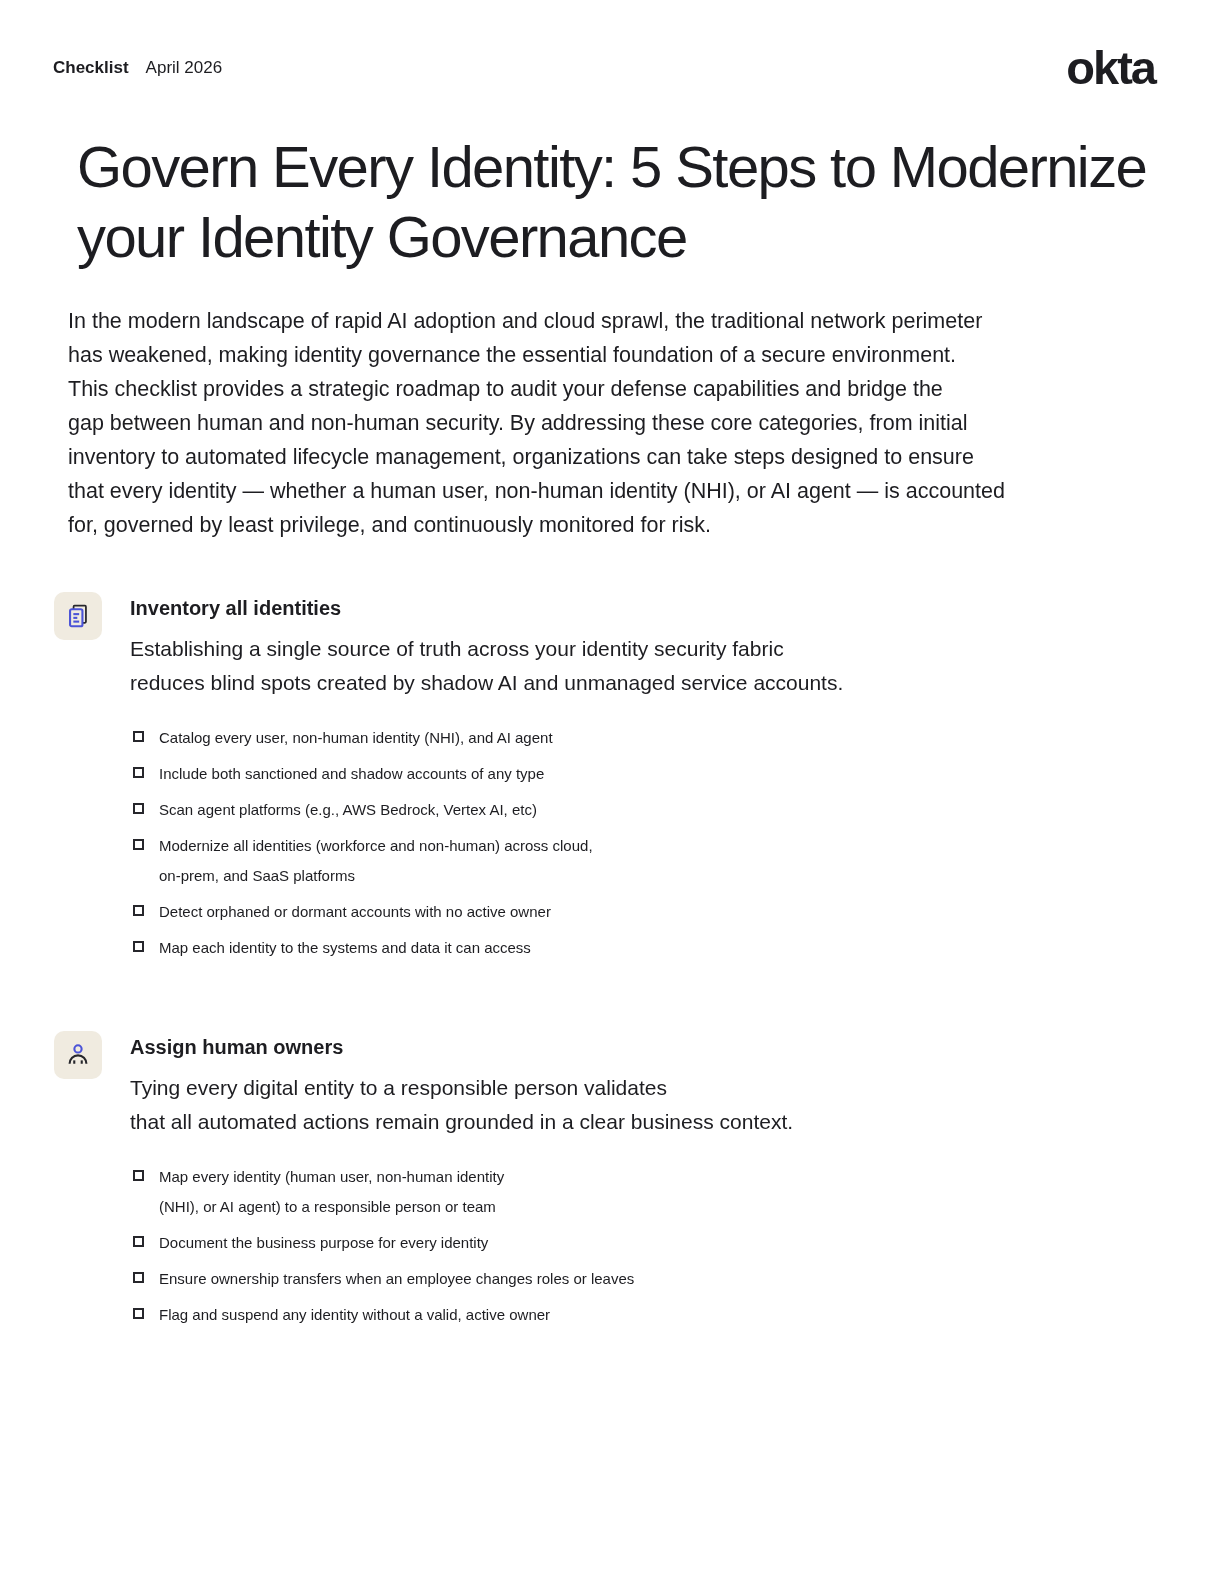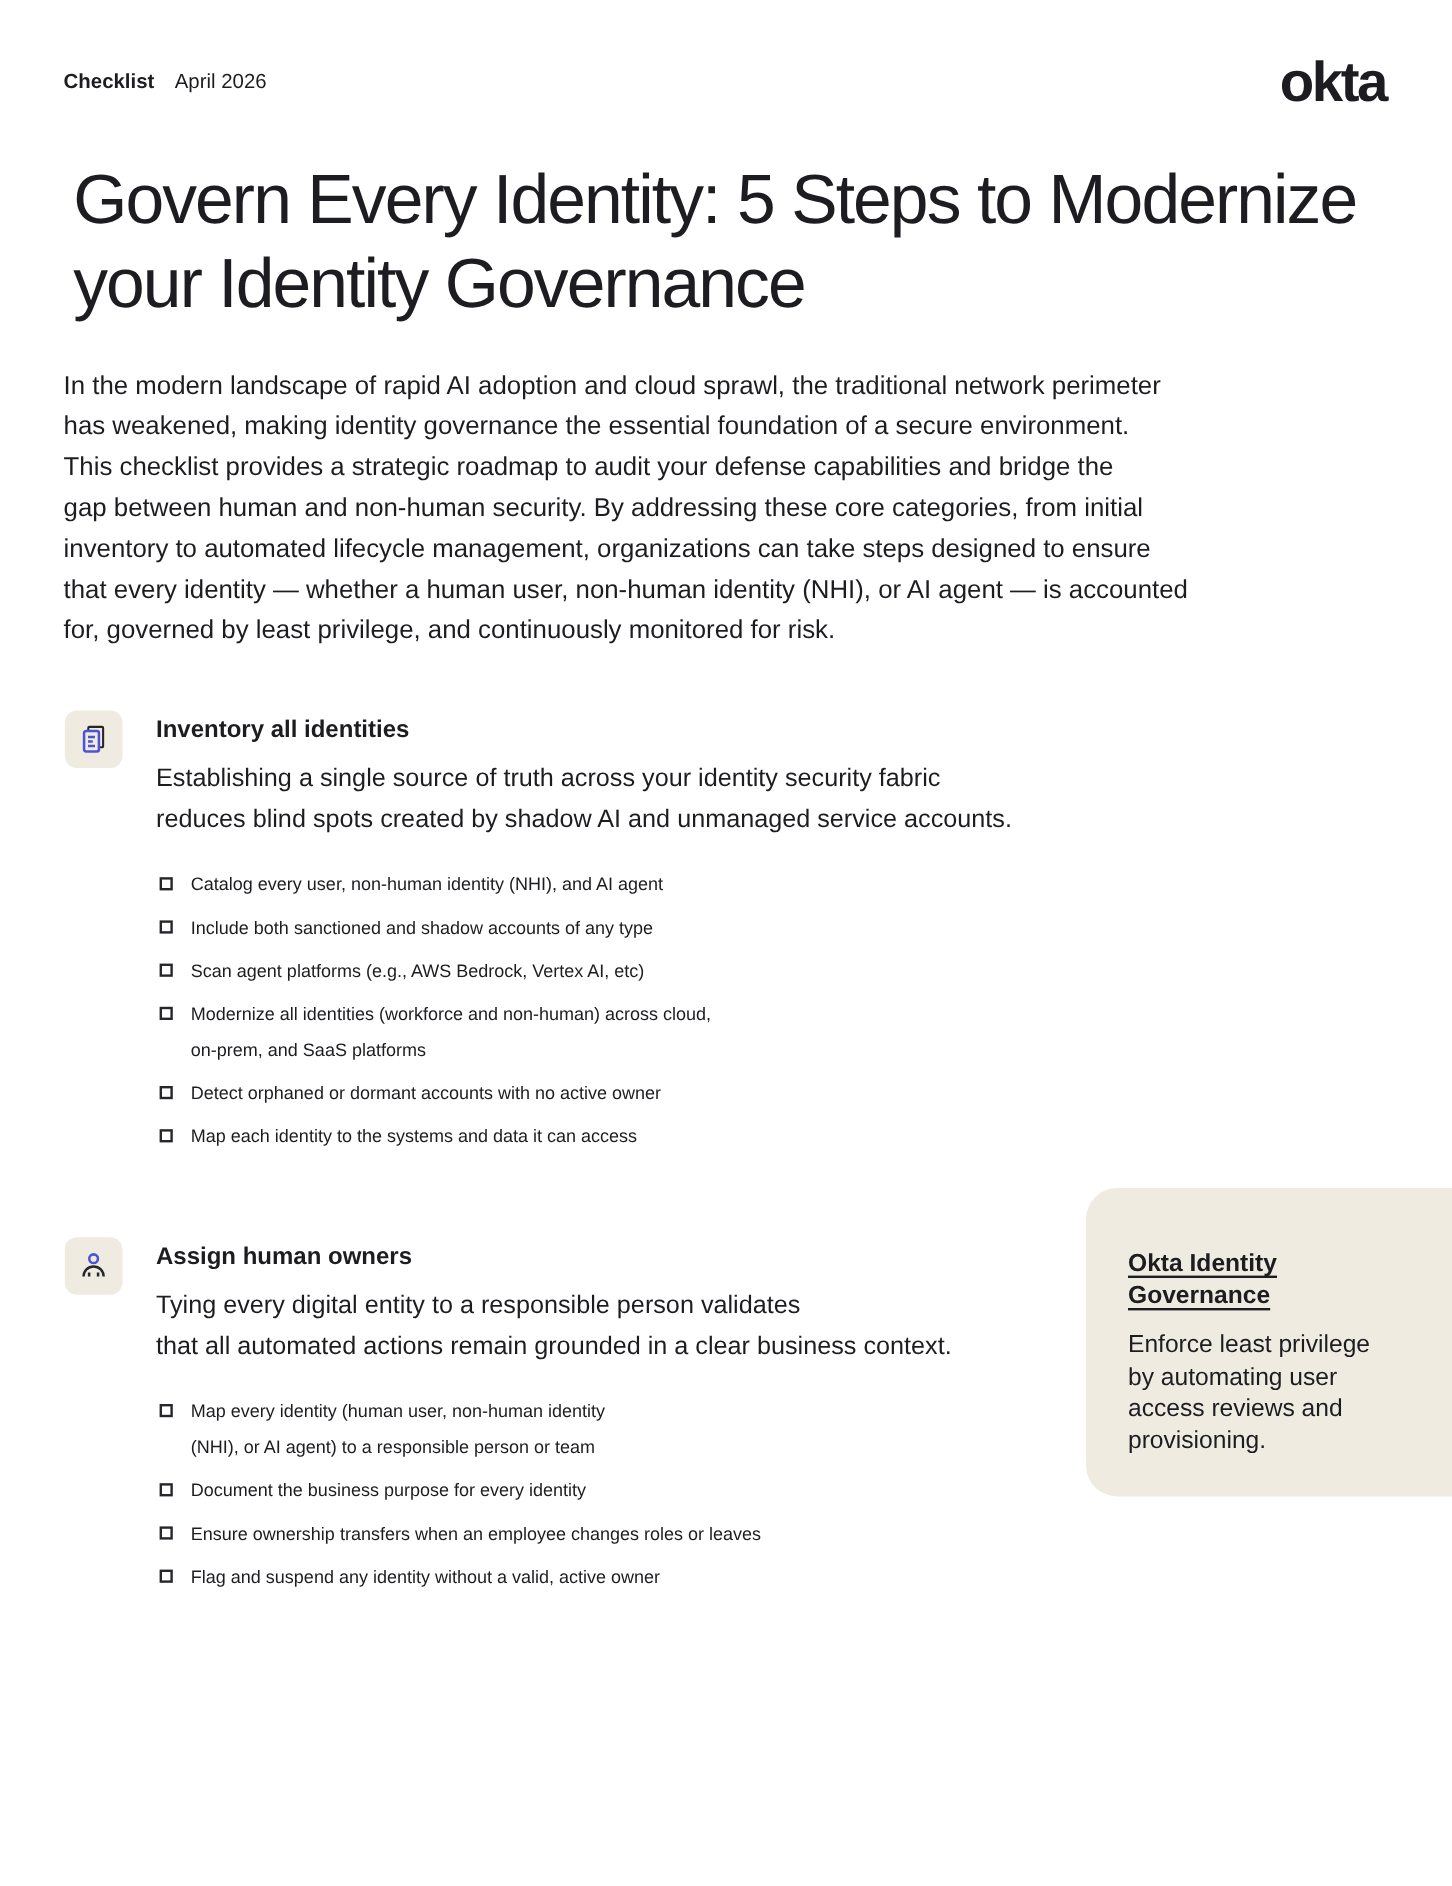--- a/index.html
+++ b/index.html
@@ -26,29 +26,29 @@
     padding:46px 55px 0 53px;
   }
   .doc-meta{font-size:17px;line-height:22px;padding-top:11px;}
   .doc-meta .doc-type{font-weight:700;margin-right:17px;}
   .logo{
     font-size:47px;font-weight:700;letter-spacing:-2px;line-height:44px;
   }
 
   
   .page-title{
-    margin:42px 53px 0 61px;
+    margin:42px 53px 0 77px;
     font-size:58px;line-height:70px;font-weight:500;
     letter-spacing:-1.6px;
     max-width:1100px;
   }
 
   
   .intro{
-    margin:32px 53px 0 53px;
+    margin:32px 53px 0 68px;
     font-size:21.5px;line-height:34px;
     white-space:pre-line;
     max-width:1110px;
   }
 
   
   #sections{margin-top:50px;}
   .section{
     display:flex;gap:28px;
     padding:0 54px;
@@ -214,21 +214,14 @@
 
   <li class="check-item">
     <span class="checkbox"></span>
     <span class="check-label">Flag and suspend any identity without a valid, active owner</span>
   </li>
 </ul>
     </div>
   </section>
 </div>
 
-  <aside class="side-card">
-    <a href="#" class="side-card-title">Okta Identity Governance</a>
-    <p class="side-card-body">Enforce least privilege
-by automating user
-access reviews and
-provisioning.</p>
-  </aside>
 
 </div>
 
 </body></html>

